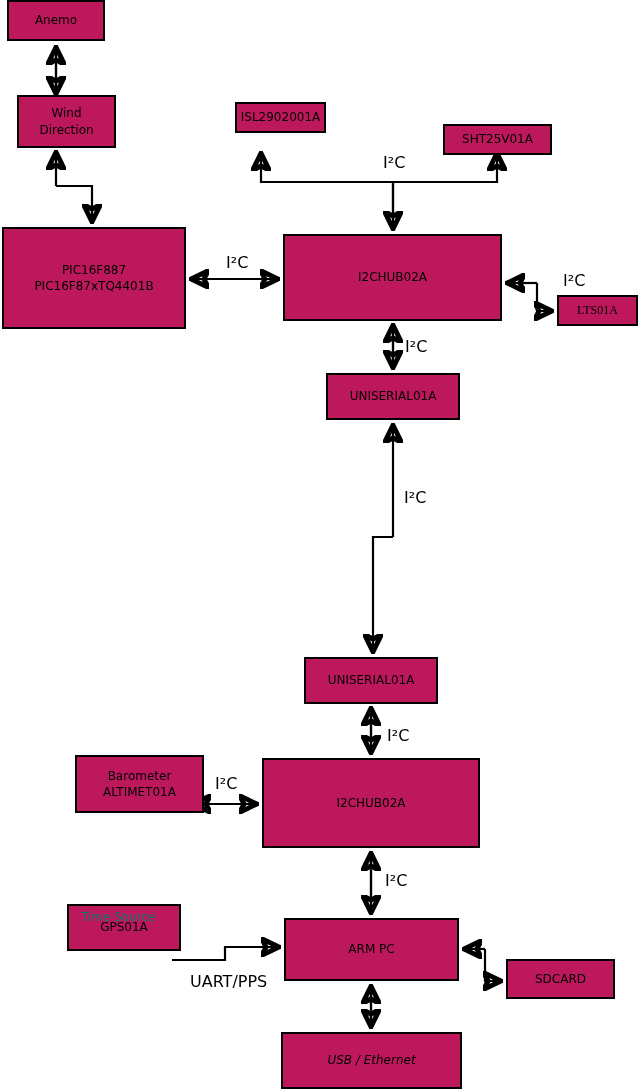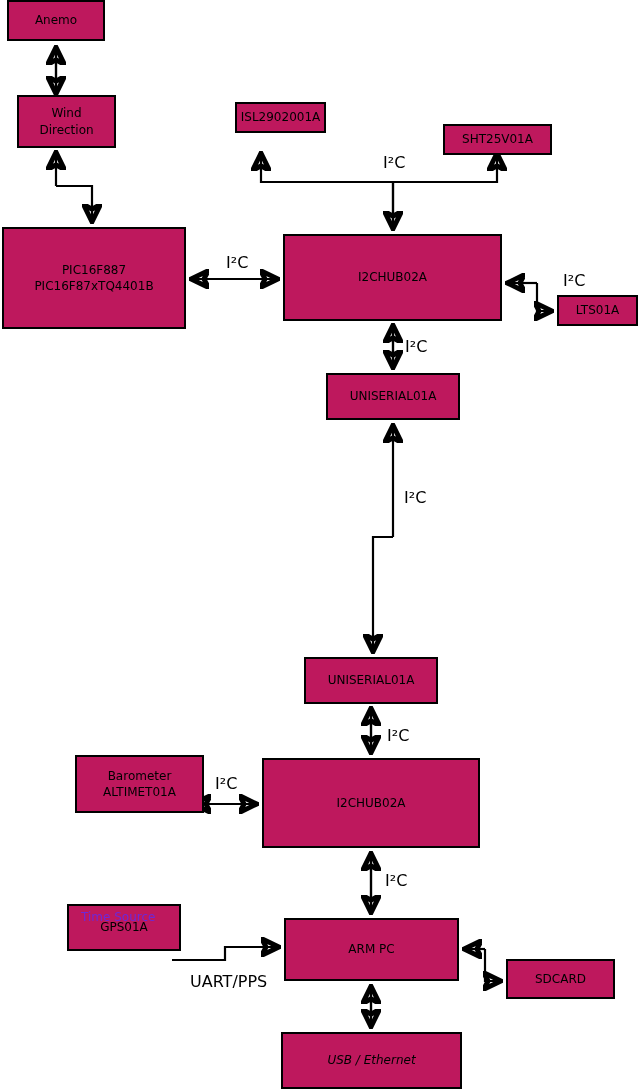--- a/index.html
+++ b/index.html
@@ -32,21 +32,21 @@
   }
   .edge-label {
     position: absolute;
     font-size: 16px;
     color: #000000;
     white-space: nowrap;
   }
   .free-label {
     position: absolute;
     font-size: 12px;
-    color: #6d28d9;
+    color: #0f766e;
     white-space: nowrap;
   }
   svg.wires {
     position: absolute;
     left: 0;
     top: 0;
     width: 640px;
     height: 1089px;
     pointer-events: none;
   }
@@ -141,21 +141,21 @@
 
   <div class="node" style="left:2px; top:227px; width:184px; height:102px;text-align:center;">PIC16F887
 PIC16F87xTQ4401B</div>
 
   <div class="node" style="left:235px; top:102px; width:91px; height:31px;">ISL2902001A</div>
 
   <div class="node" style="left:443px; top:124px; width:109px; height:31px;">SHT25V01A</div>
 
   <div class="node" style="left:283px; top:234px; width:219px; height:87px;">I2CHUB02A</div>
 
-  <div class="node" style="left:557px; top:295px; width:81px; height:31px;">LTS01A</div>
+  <div class="node" style="left:557px; top:295px; width:81px; height:31px;font-family:Liberation Serif, serif;">LTS01A</div>
 
   <div class="node" style="left:326px; top:373px; width:134px; height:47px;">UNISERIAL01A</div>
 
   <div class="node" style="left:304px; top:657px; width:134px; height:47px;">UNISERIAL01A</div>
 
   <div class="node" style="left:75px; top:755px; width:129px; height:58px;">Barometer
 ALTIMET01A</div>
 
   <div class="node" style="left:262px; top:758px; width:218px; height:90px;">I2CHUB02A</div>
 

